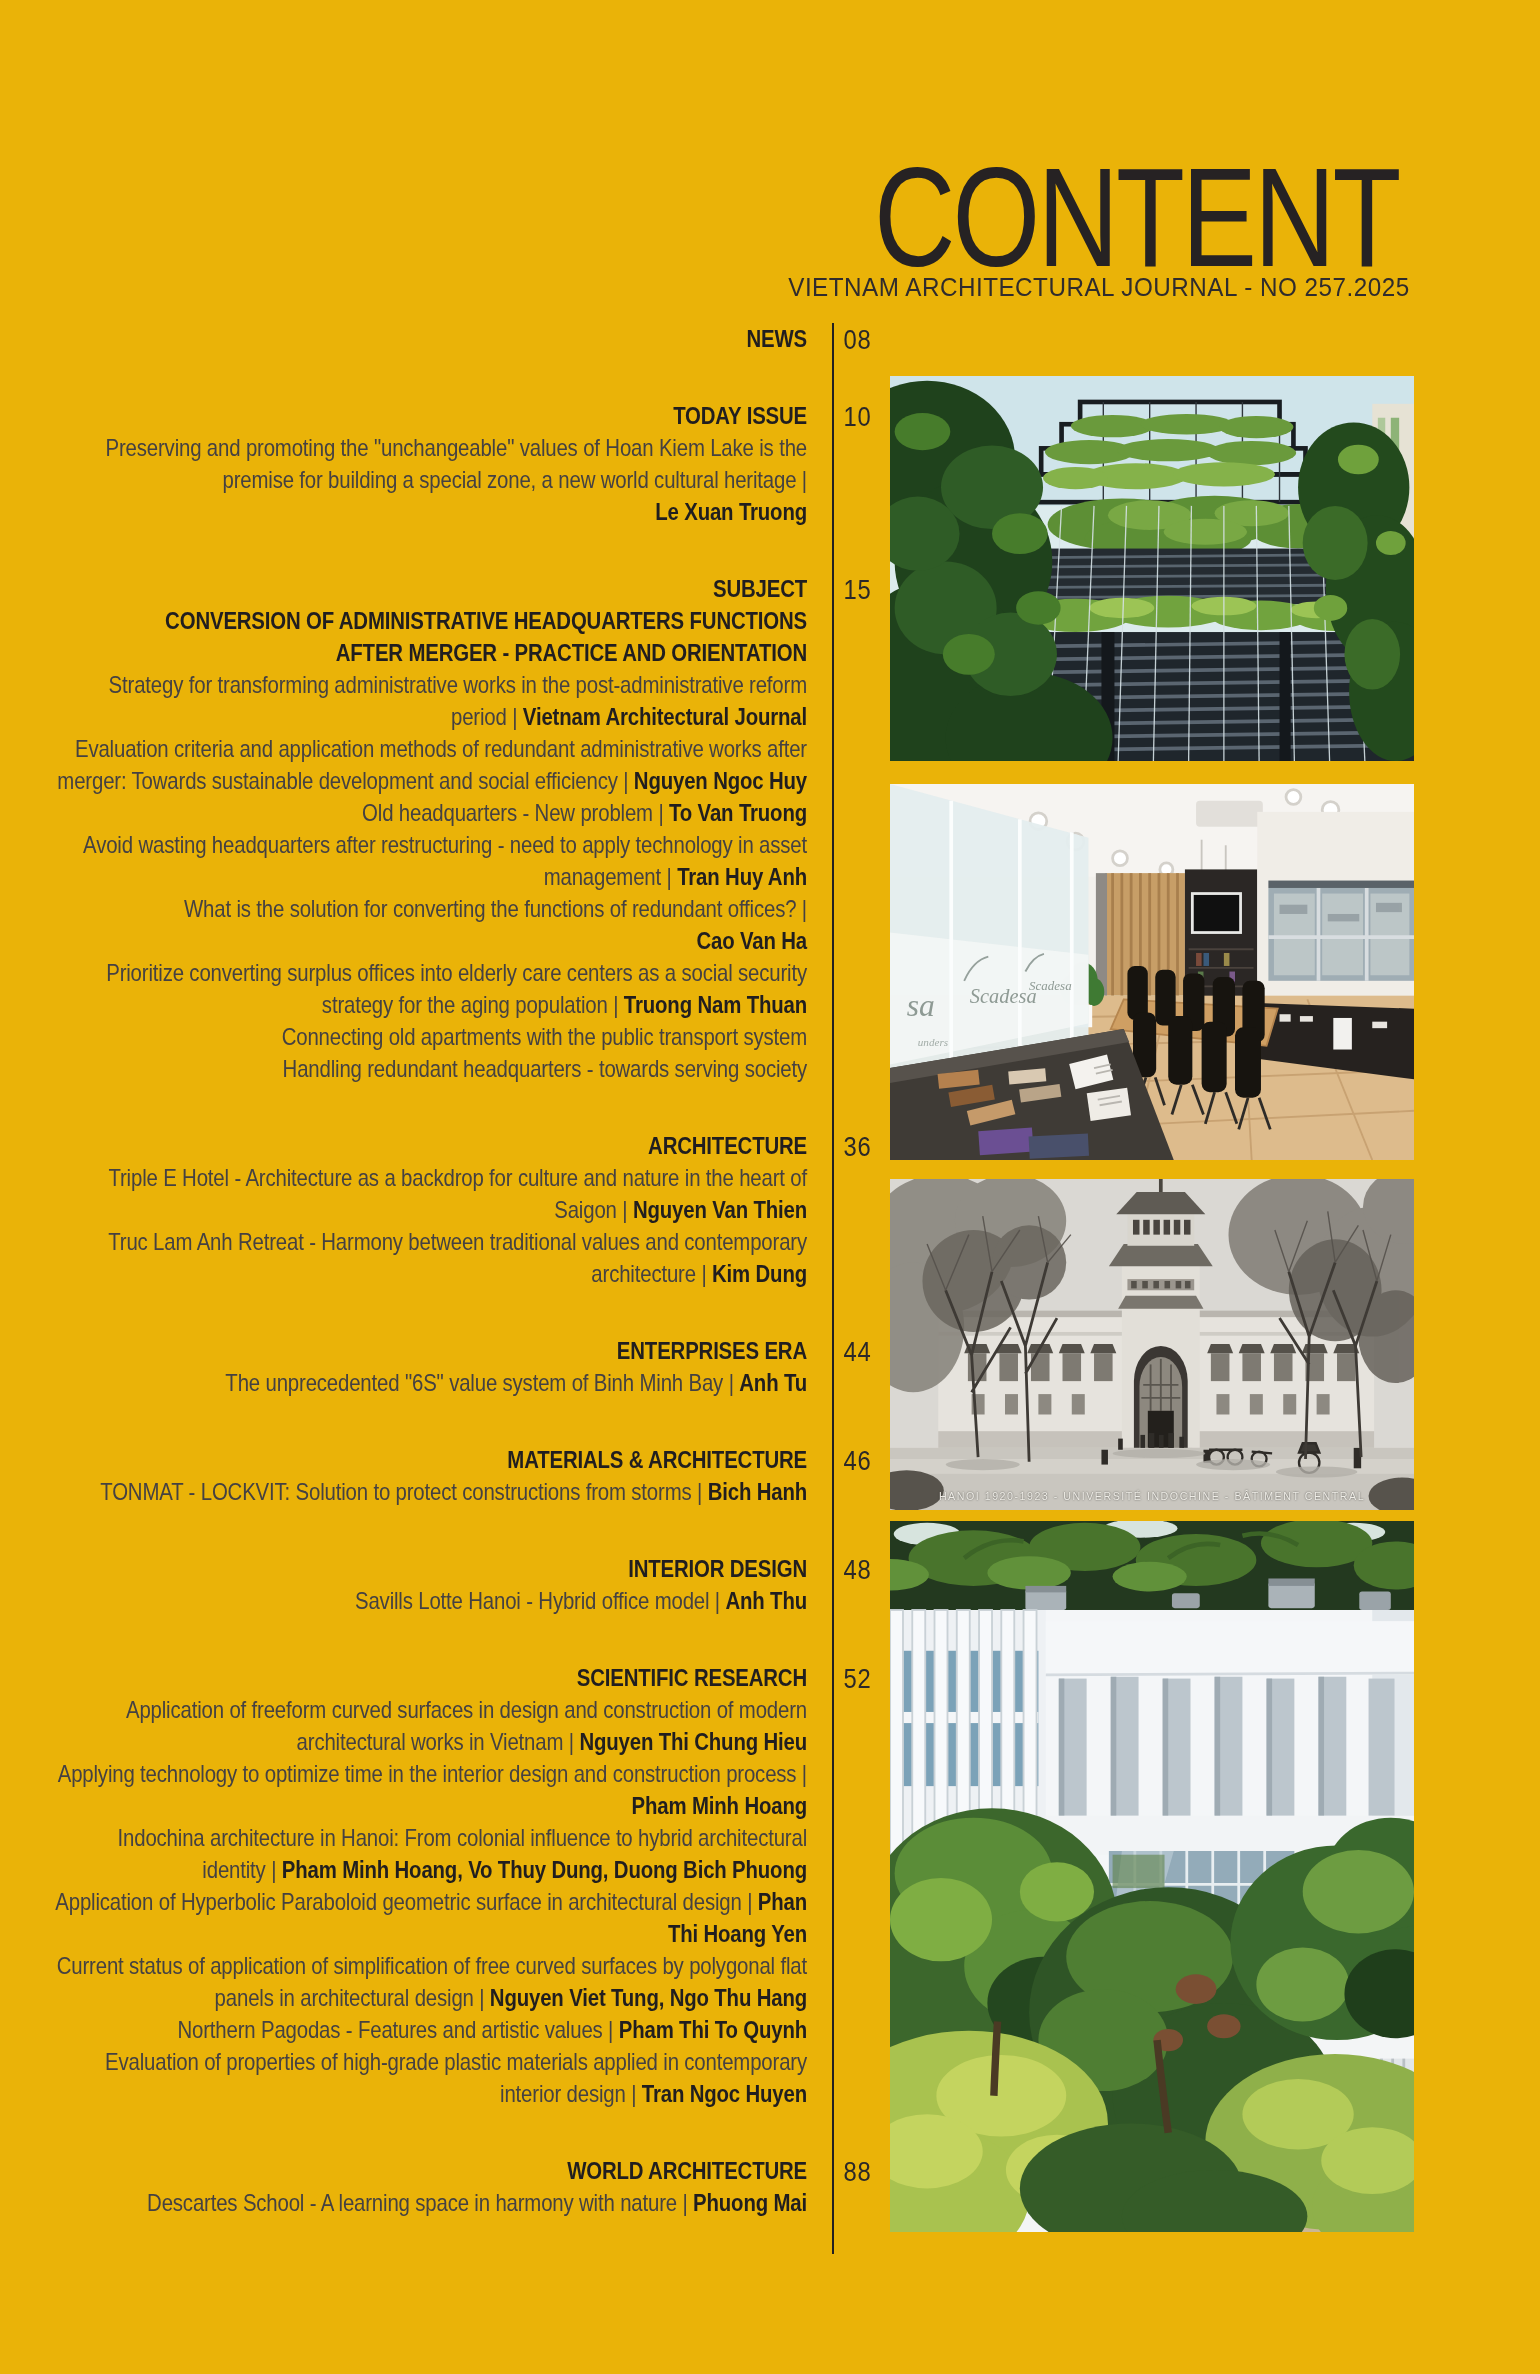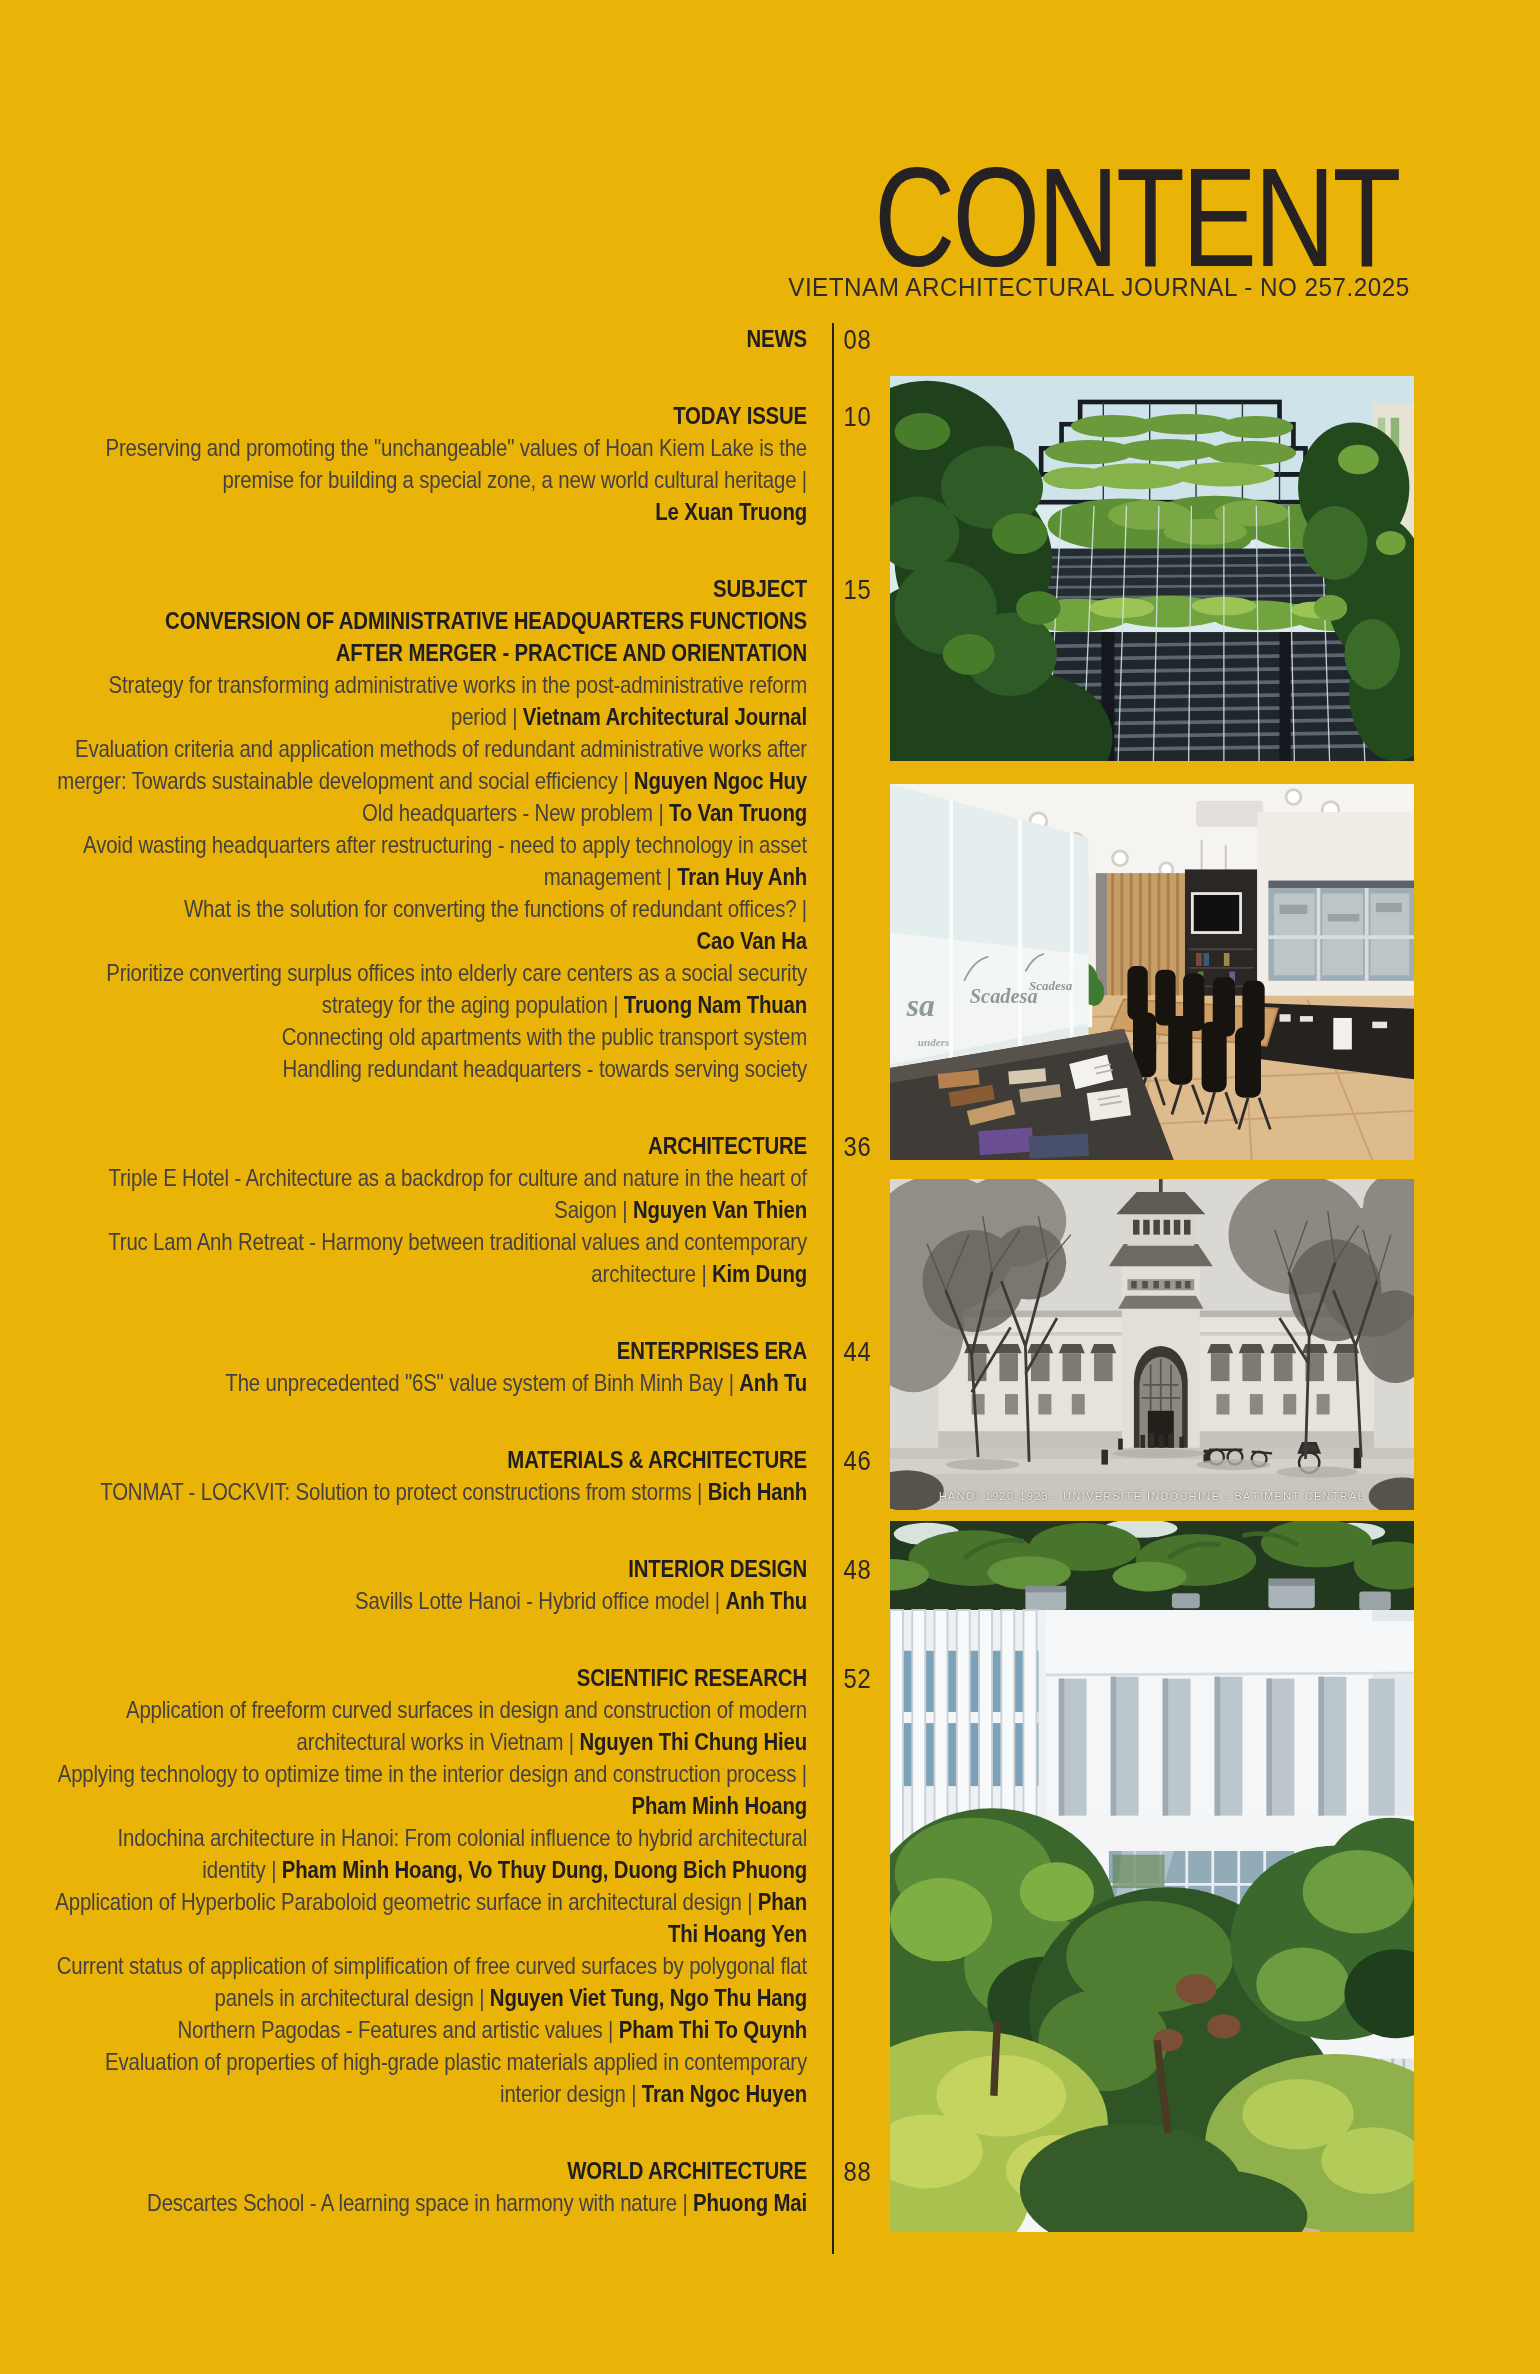--- a/index.html
+++ b/index.html
@@ -37,21 +37,21 @@
     font-size:28px;line-height:30px;font-weight:400;color:#2b2829;letter-spacing:0.9px;
   }
 
   
   .divider{position:absolute;left:832px;top:323px;width:1.9px;height:1931px;background:#232021;}
 
   
   .photo{position:absolute;left:890px;width:524px;overflow:hidden;background:#ddd;}
   .photo svg{display:block;width:100%;height:100%;}
   #photo1{top:376px;height:385px;}
-  #photo2{top:784px;height:376px;font-weight:bold;}
+  #photo2{top:784px;height:376px;}
   #photo3{top:1179px;height:331px;}
   #photo4{top:1521px;height:711px;}
   .photo-caption{
     position:absolute;left:0;right:0;bottom:8.3px;text-align:center;
     font-size:10.7px;letter-spacing:1.5px;color:#efede7;font-weight:400;
     text-shadow:0 0 1.9px rgba(40,40,38,.8);
   }
 </style>
 </head>
 <body>

